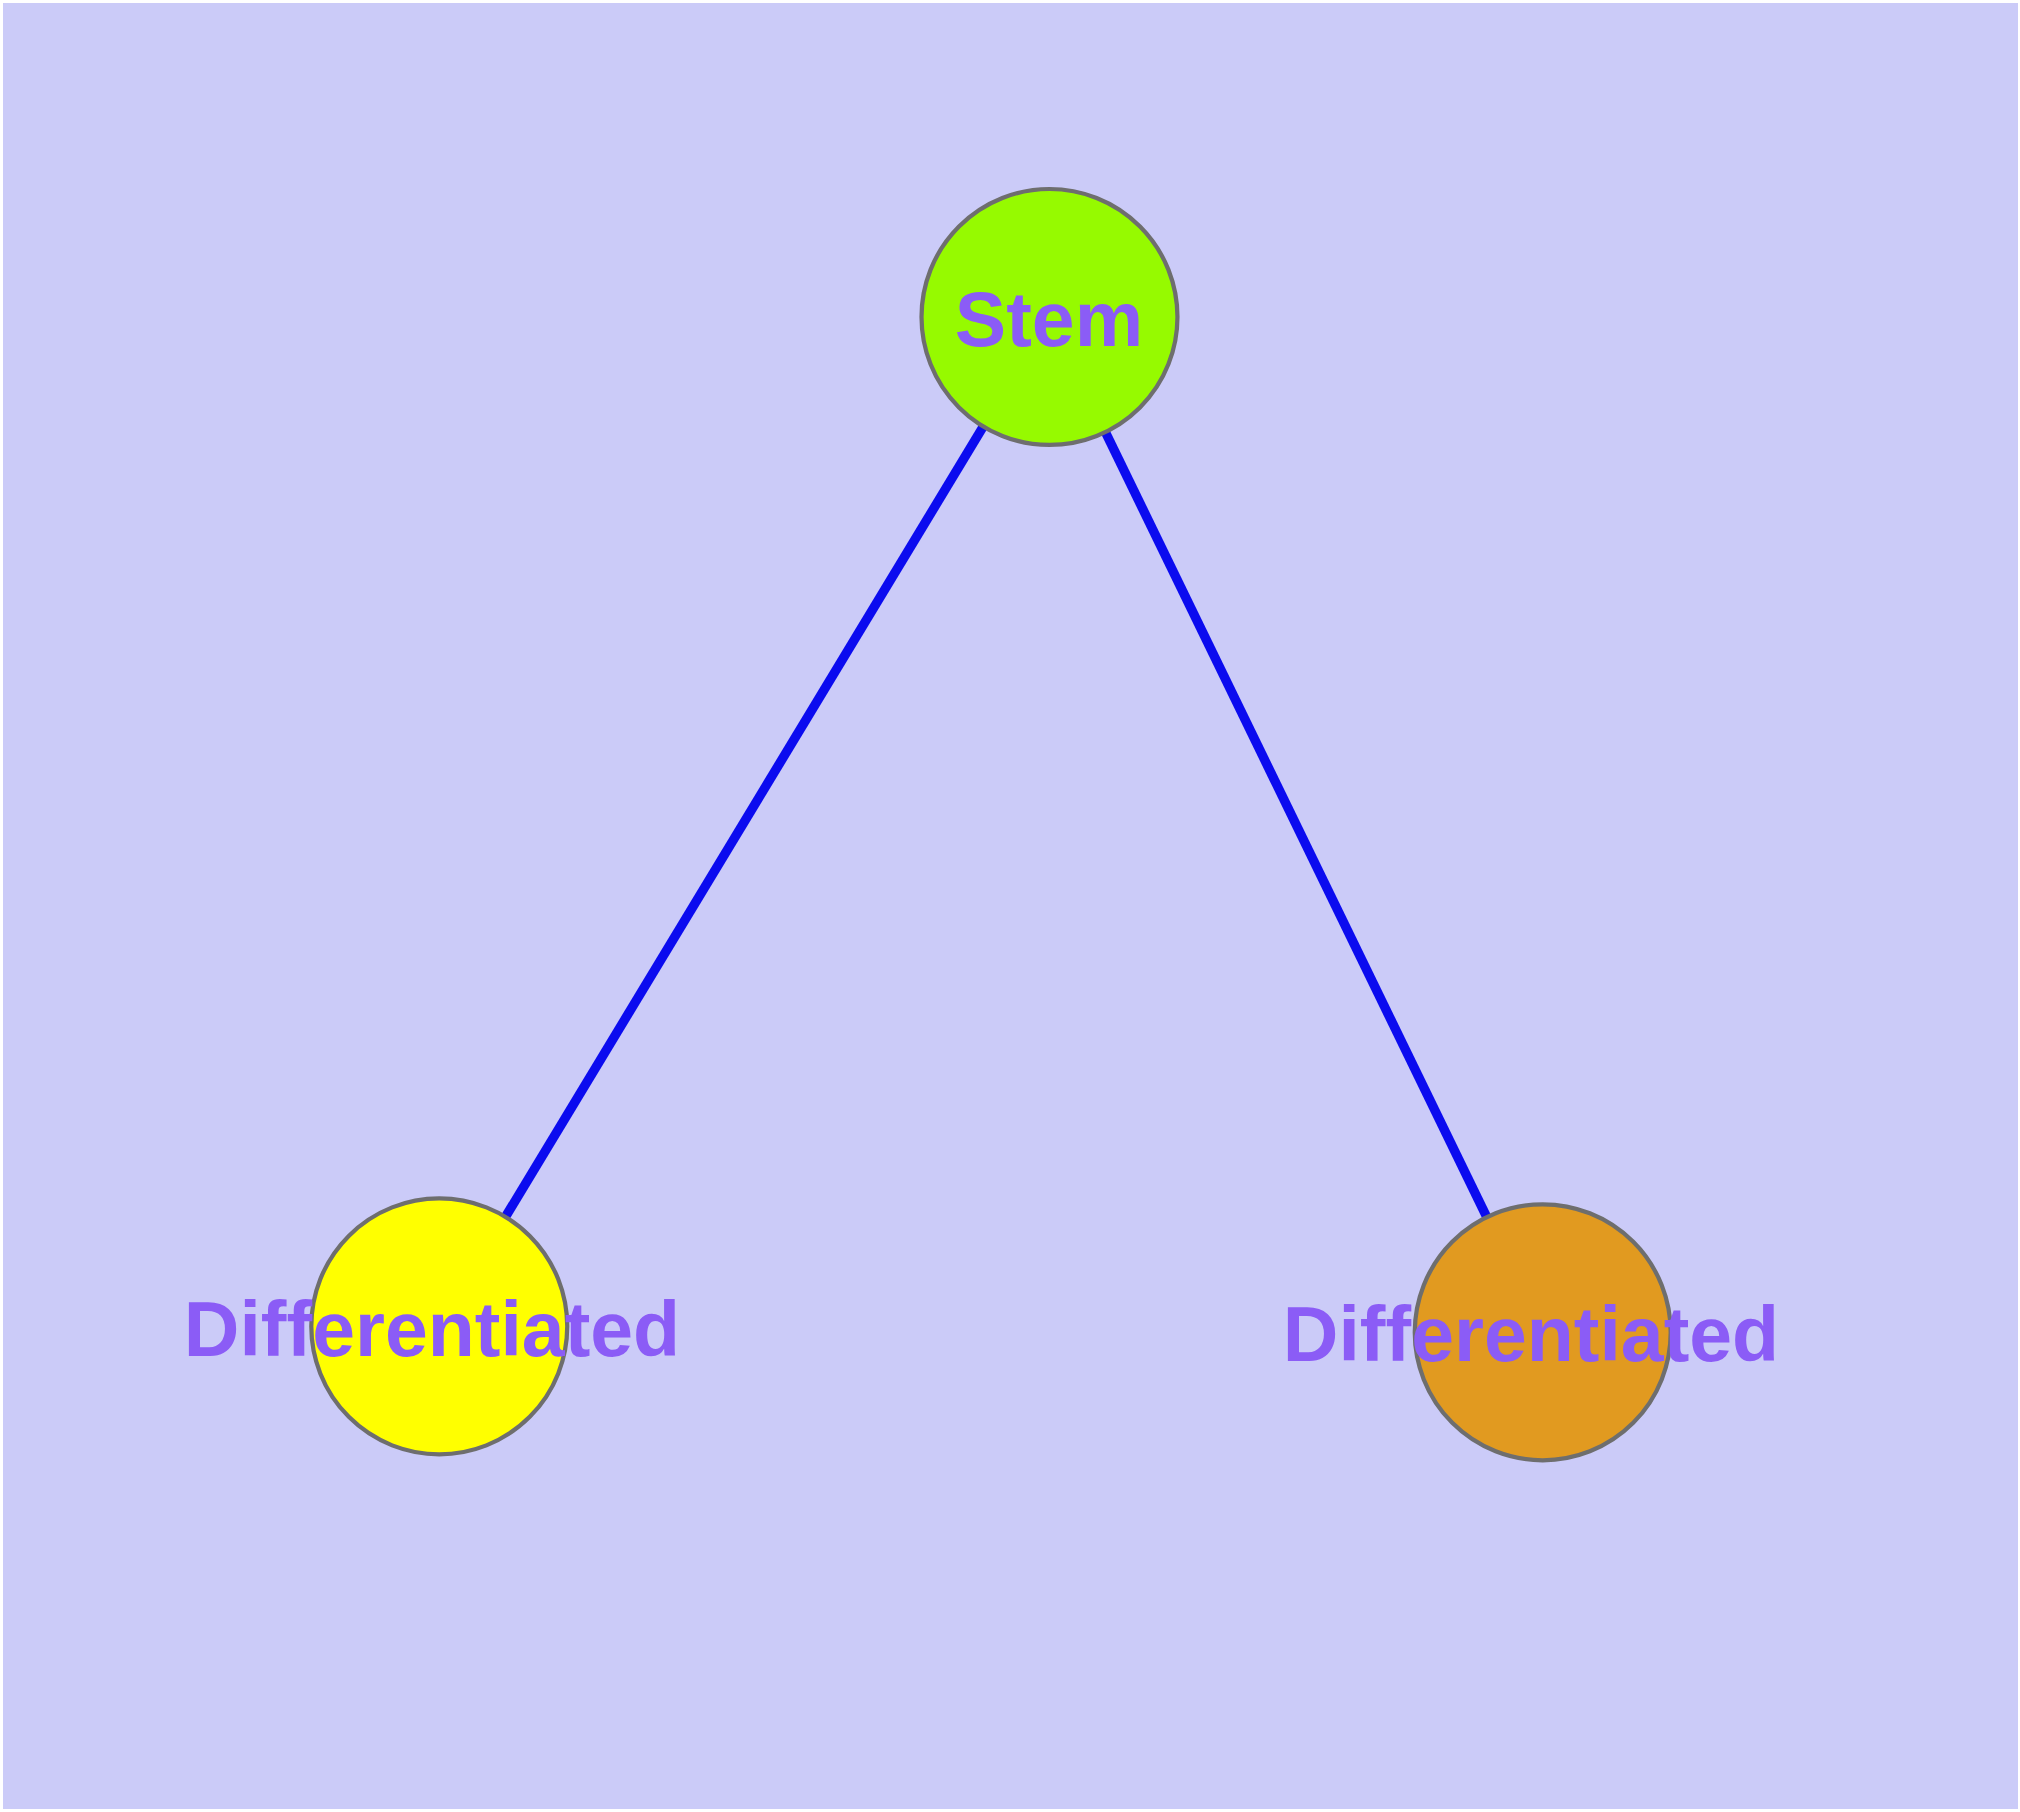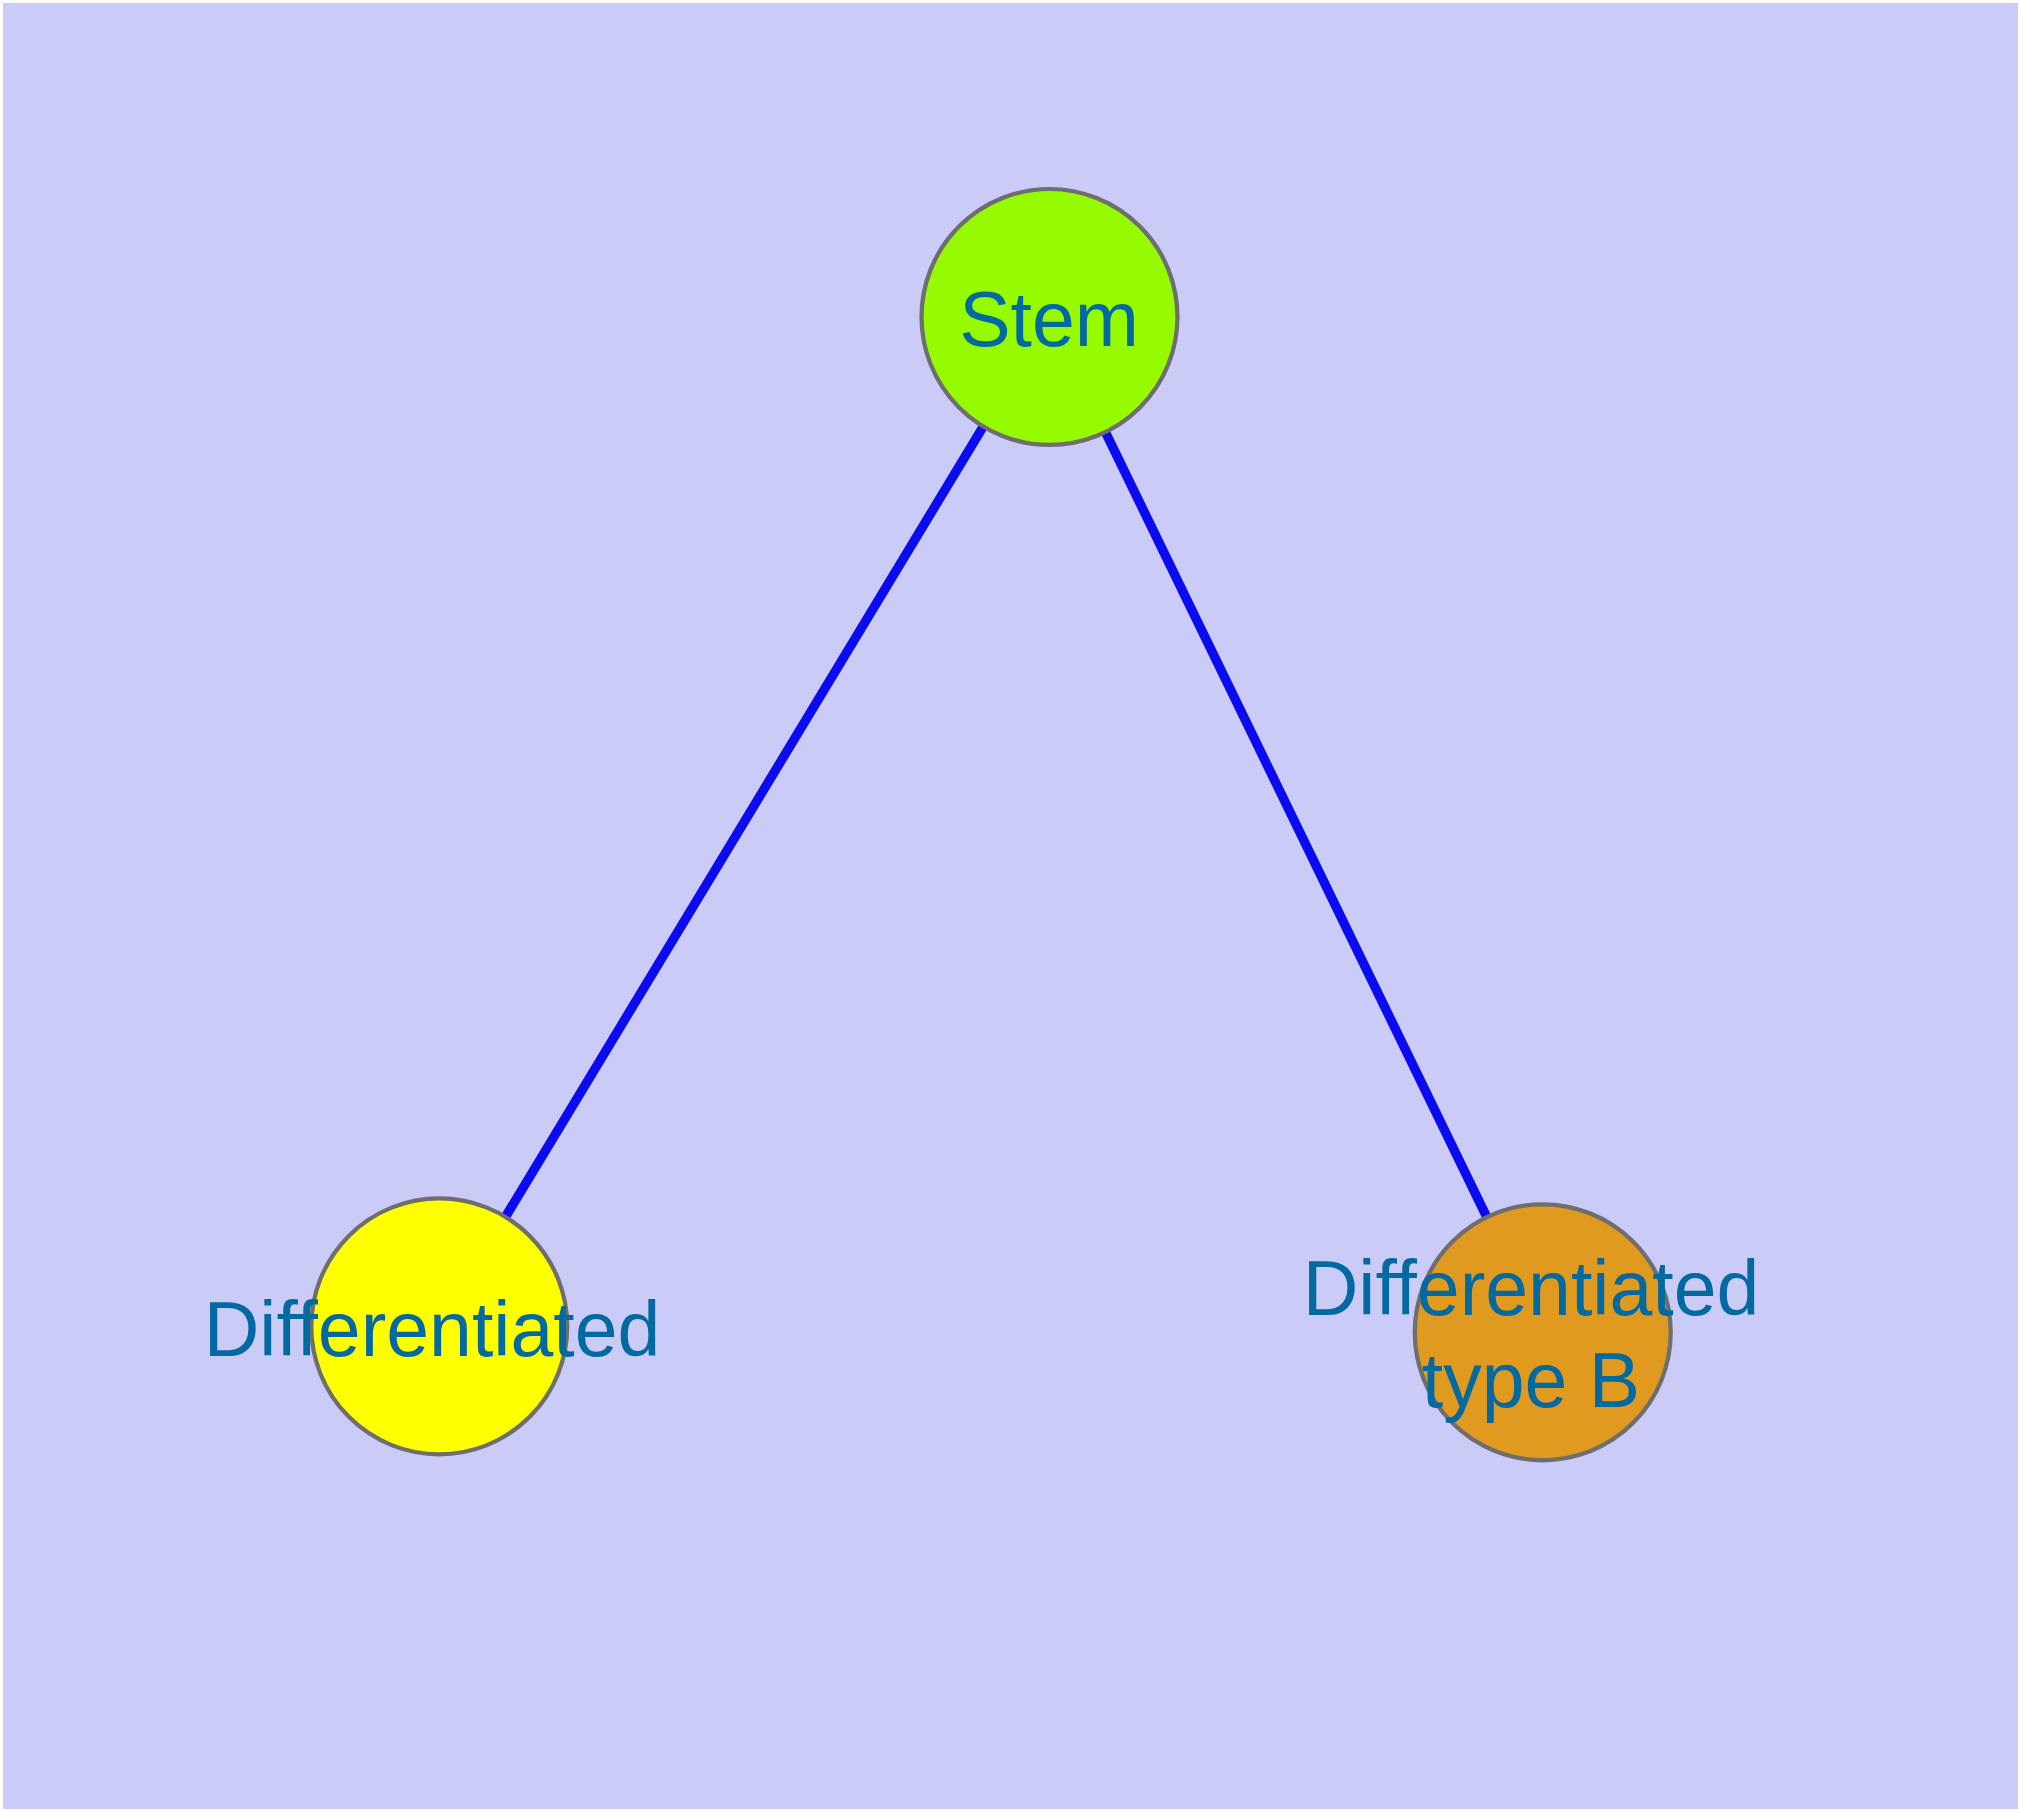--- a/index.html
+++ b/index.html
@@ -37,22 +37,22 @@
     stroke-width: 11px;
     fill: none;
   }
   svg.graph-canvas circle {
     stroke: #6e6e6e;
     stroke-width: 5px;
   }
   .node-label {
     position: absolute;
     transform: translate(-50%, -50%);
-    color: #0369a1;
-    font-weight: normal;
+    color: #8b5cf6;
+    font-weight: bold;
     font-size: 77px;
     line-height: 92px;
     text-align: center;
     white-space: nowrap;
     pointer-events: none;
   }
   .node-label .label-line { display: block; }
 </style>
 </head>
 <body>
@@ -72,16 +72,15 @@
   <div class="node-label" style="left:1049px; top:319px;">
     <span class="label-line">Stem</span>
   </div>
 
   <div class="node-label" style="left:432px; top:1329px;">
     <span class="label-line">Differentiated</span>
   </div>
 
   <div class="node-label" style="left:1531px; top:1334px;">
     <span class="label-line">Differentiated</span>
-    <span class="label-line">type B</span>
   </div>
 </div>
 
 
 </body></html>

